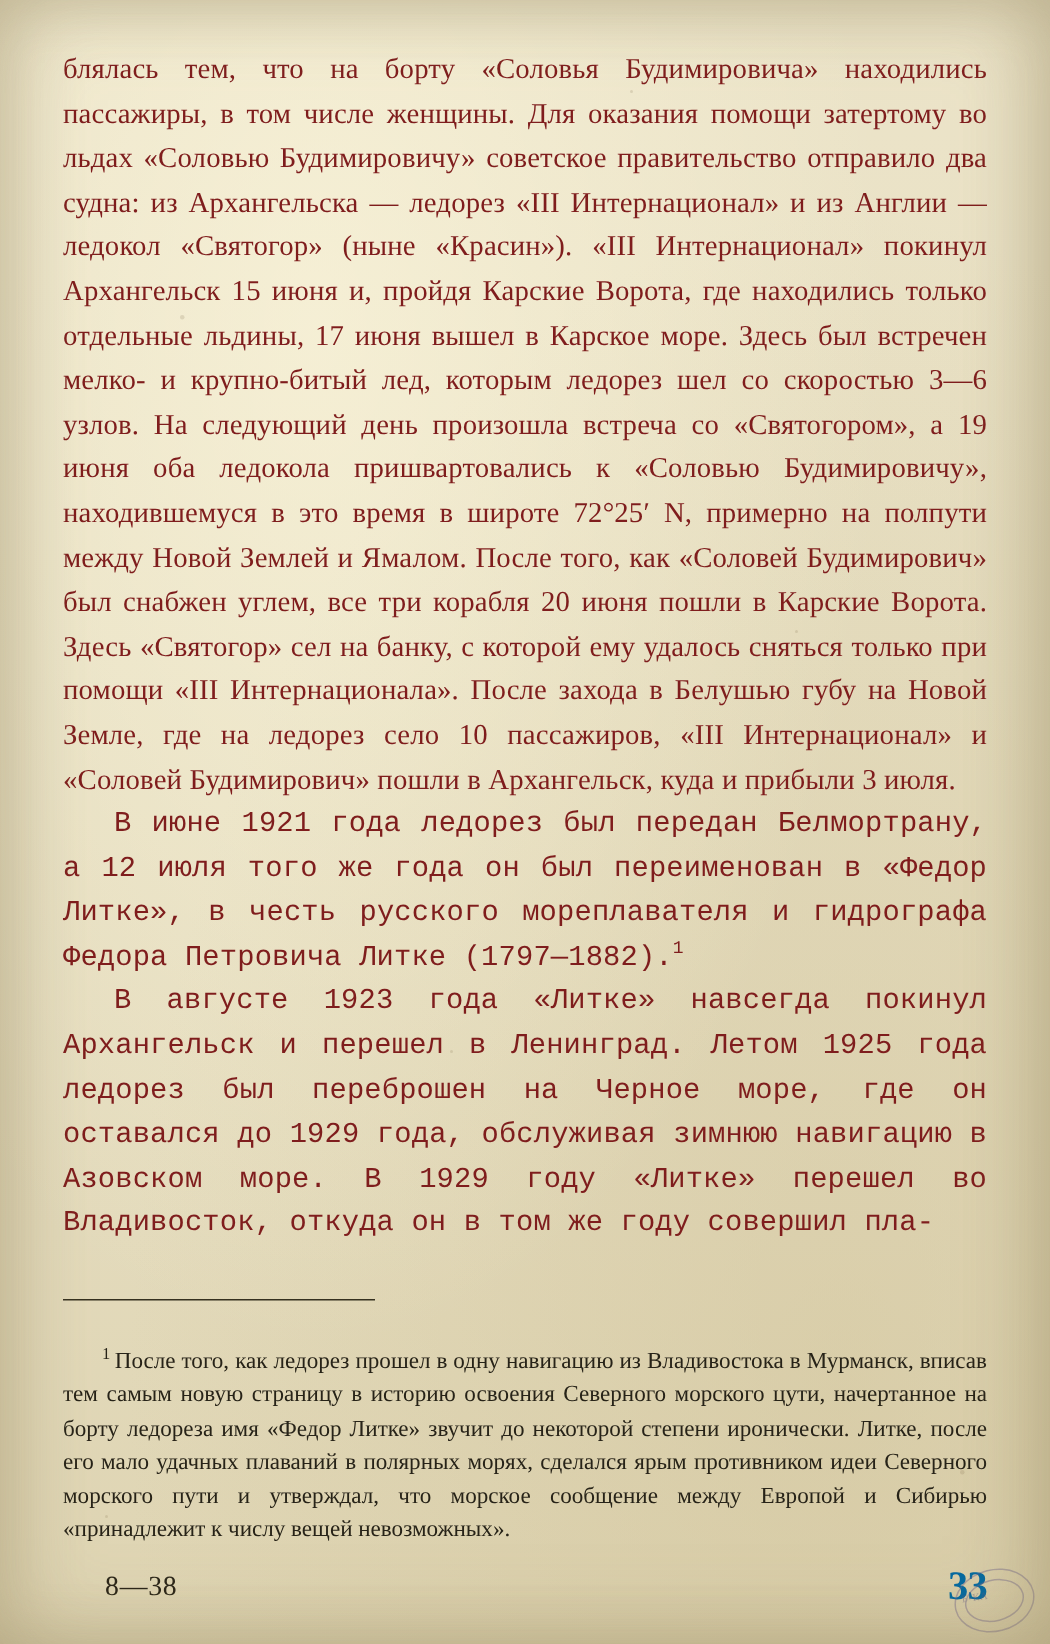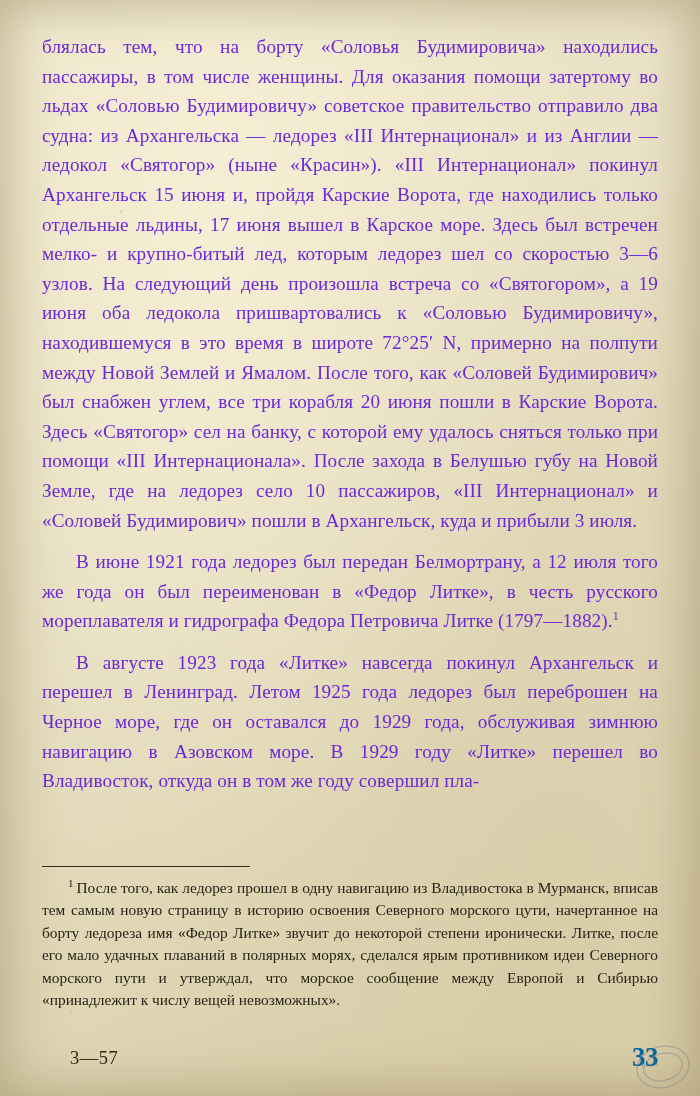--- a/index.html
+++ b/index.html
@@ -47,51 +47,52 @@
   .body-text {
     position: absolute;
     left: 42px;
     top: 32px;
     width: 616px;
     font-size: 19.2px;
     line-height: 29.6px;
     text-align: justify;
     text-justify: inter-word;
     letter-spacing: 0.1px;
-    color: #6d28d9;
+    color: #7f1d1d;
   }
   .body-text p {
     margin: 0;
   }
   .body-text p.indent {
     text-indent: 34px;
   }
   .body-text p + p {
-    margin-top: 12px;
+    margin-top: 0;
+    font-family: Liberation Mono, monospace;
   }
 
   .sup {
     font-size: 12px;
     vertical-align: super;
     line-height: 0;
   }
 
   .footnote-rule {
     position: absolute;
     left: 42px;
     top: 866px;
     width: 208px;
     height: 0;
     border-top: 1.6px solid #35301f;
   }
 
   .footnote {
     position: absolute;
     left: 42px;
-    top: 877px;
+    top: 897px;
     width: 616px;
     font-size: 15.4px;
     line-height: 22.4px;
     text-align: justify;
     color: #272318;
   }
   .footnote .fn-mark {
     font-size: 11px;
     vertical-align: super;
     line-height: 0;
@@ -169,21 +170,21 @@
     <p class="indent">В августе 1923 года «Литке» навсегда покинул Архангельск и перешел в Ленинград. Летом 1925 года ледорез был переброшен на Черное море, где он оставался до 1929 года, обслуживая зимнюю навигацию в Азовском море. В 1929 году «Литке» перешел во Владивосток, откуда он в том же году совершил пла-</p>
   </div>
 
   <div class="footnote-rule"></div>
 
   <div class="footnote">
     <span class="fn-mark">1</span><span>После того, как ледорез прошел в одну навигацию из Владивостока в Мурманск, вписав тем самым новую страницу в историю освоения Северного морского цути, начертанное на борту ледореза имя «Федор Литке» звучит до некоторой степени иронически. Литке, после его мало удачных плаваний в полярных морях, сделался ярым противником идеи Северного морского пути и утверждал, что морское сообщение между Европой и Сибирью «принадлежит к числу вещей невозможных».</span>
   </div>
 
   <div class="footer">
-    <div class="signature">3—57</div>
+    <div class="signature">8—38</div>
     <div class="page-number">33</div>
   </div>
 
   <div class="stamp">
     <div class="ring"></div>
     <div class="ring2"></div>
     <div class="txt">Б-КА</div>
   </div>
 
   <div class="speck" style="left:120px; top:210px; width:3px; height:3px;"></div>

